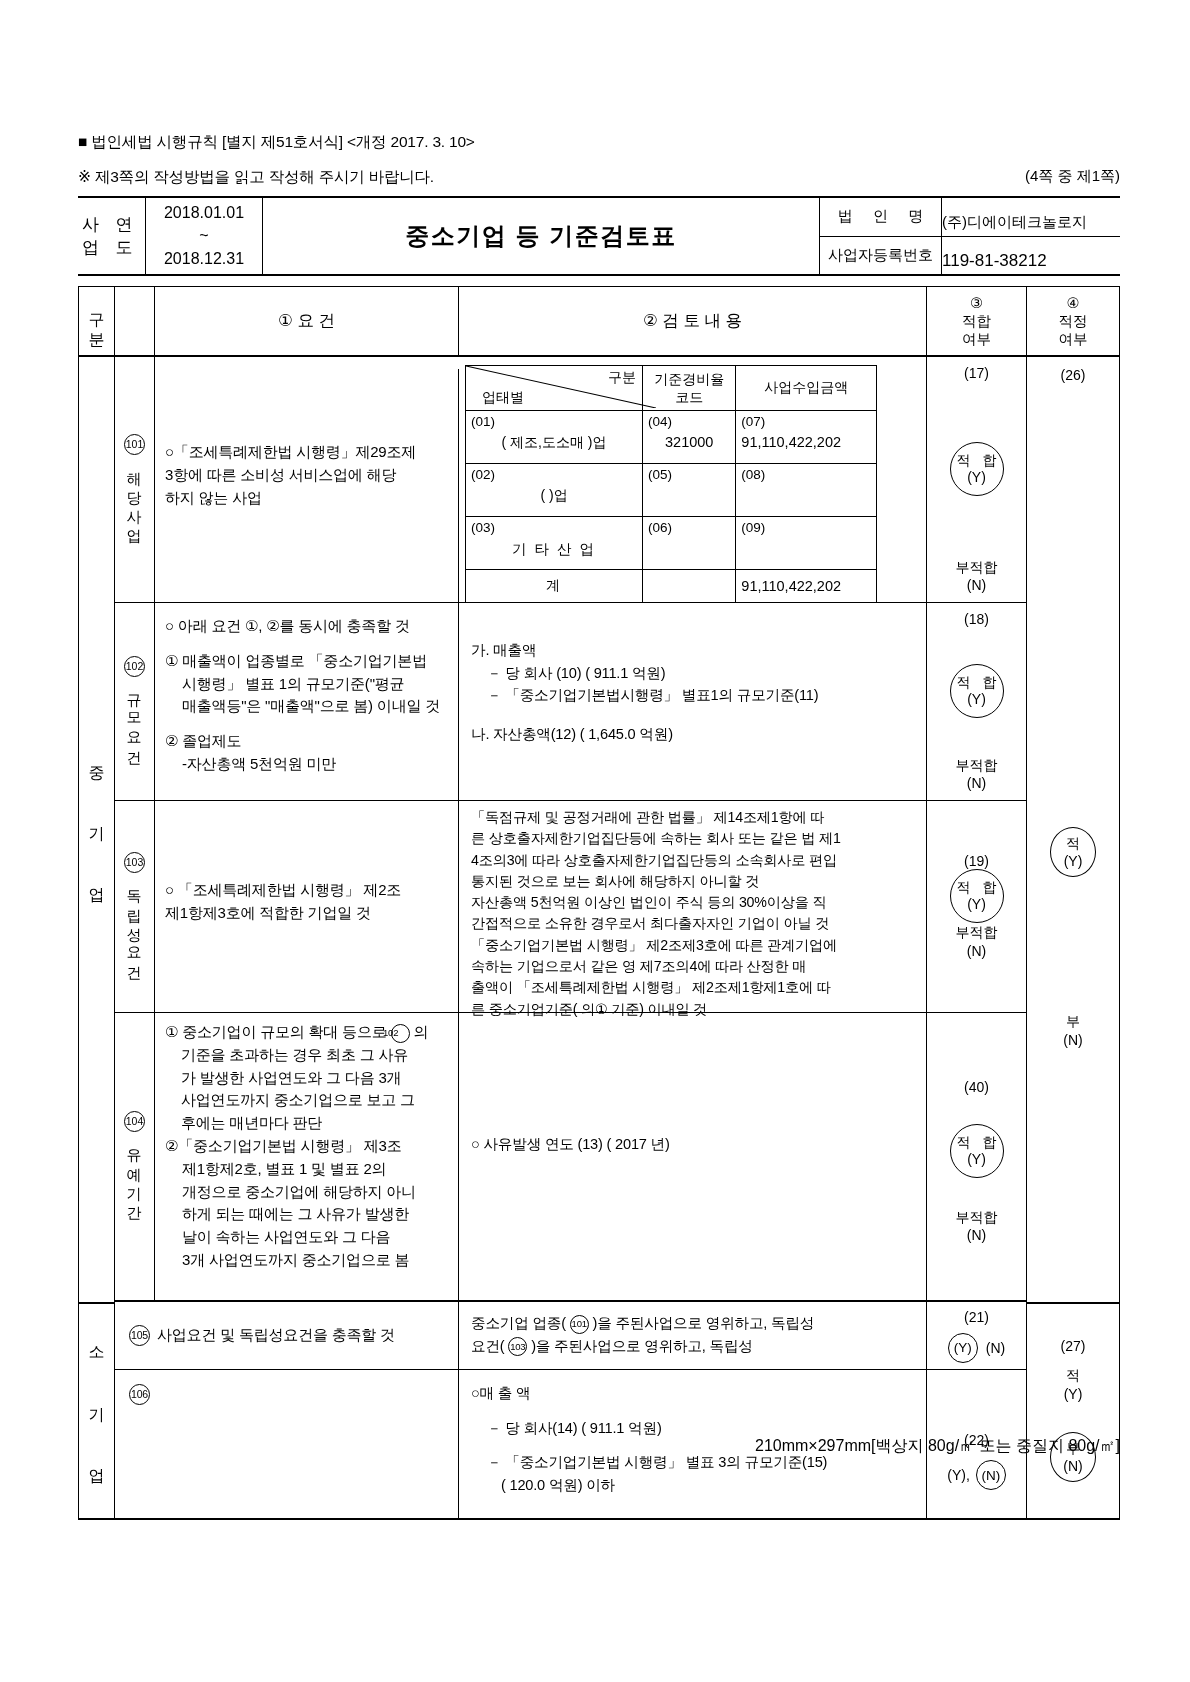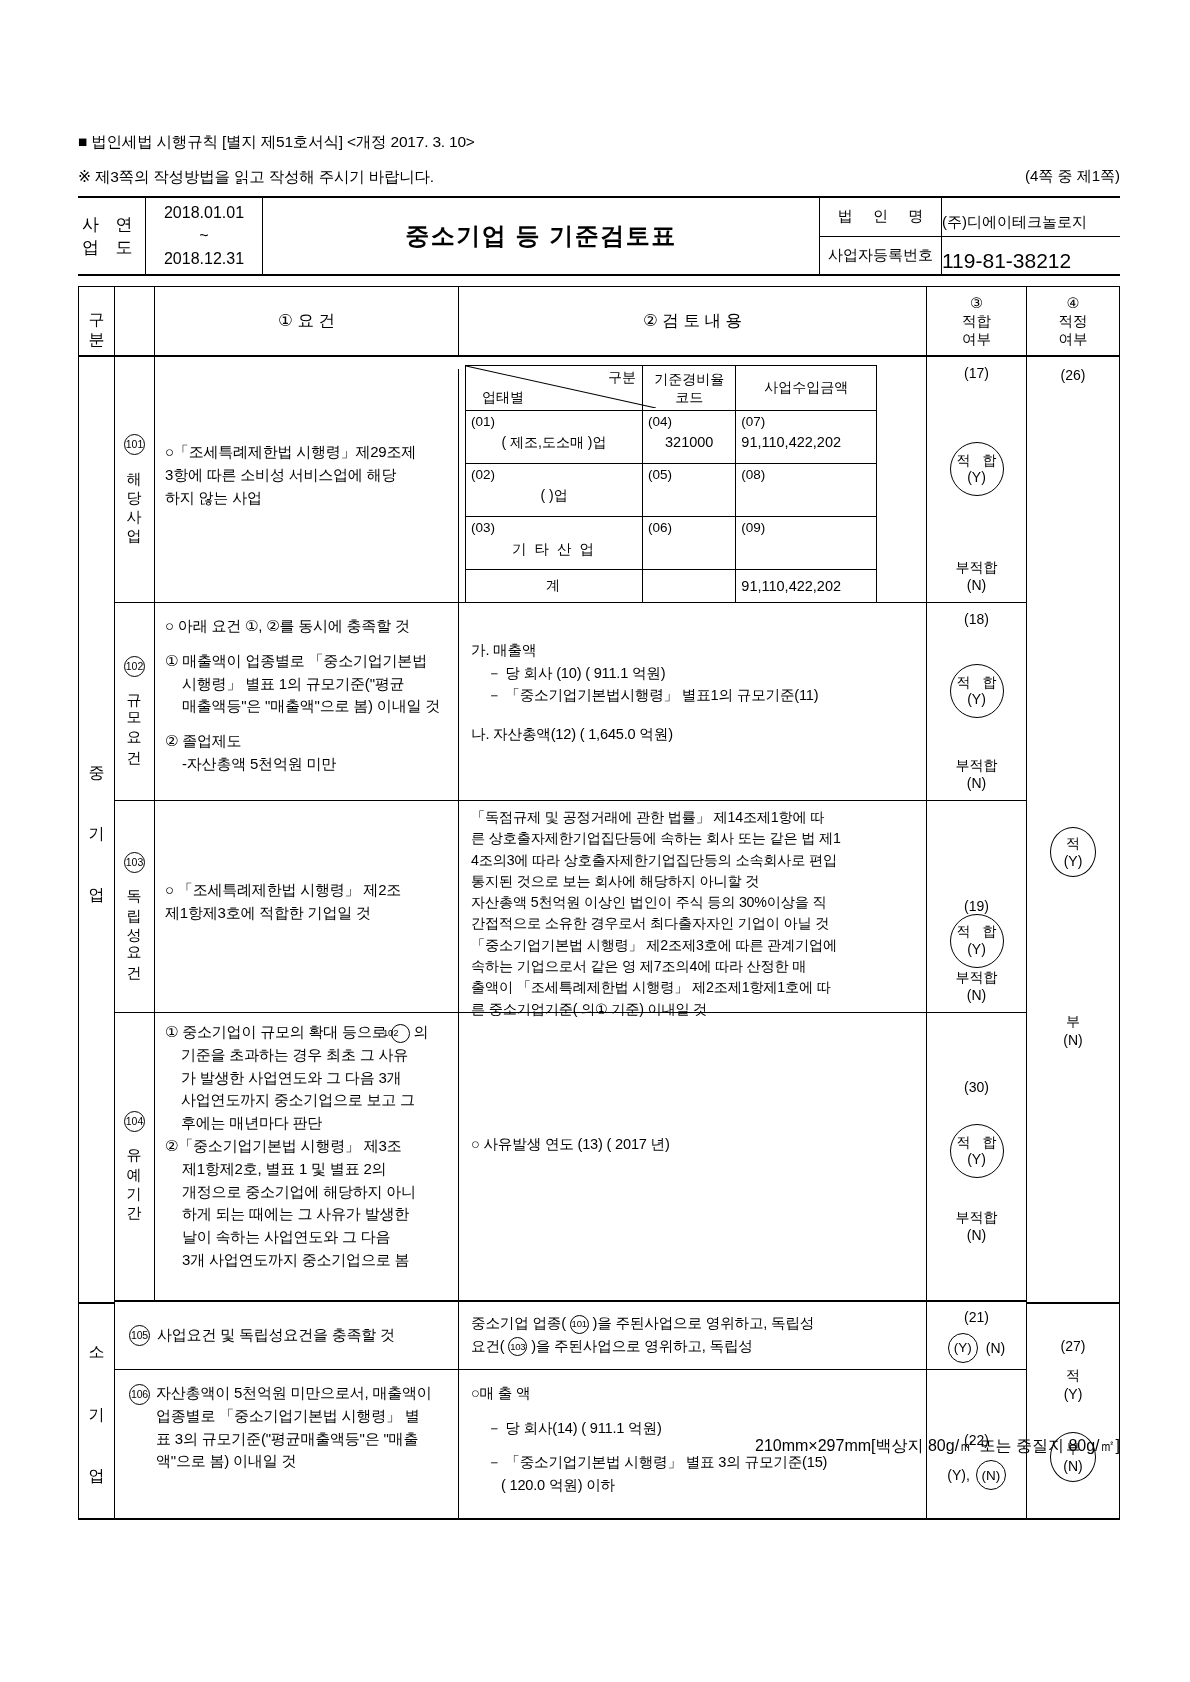--- a/index.html
+++ b/index.html
@@ -116,21 +116,21 @@
     display: flex;
     align-items: center;
     justify-content: center;
   }
   .tb-corp-key.spaced { letter-spacing: 8px; padding-left: 8px; }
   .tb-corp-val {
     flex: 1;
     font-size: 15px;
     margin-top: 11px;
   }
-  .tb-corp-val.big { font-size: 21px; }
+  .tb-corp-val.big { font-size: 17px; }
 
   
   .grid {
     position: absolute;
     left: 78px;
     top: 286px;
     width: 1042px;
     border-left: 1.2px solid #000;
     border-right: 1.2px solid #000;
     border-top: 1.2px solid #000;
@@ -513,21 +513,21 @@
 4조의3에 따라 상호출자제한기업집단등의 소속회사로 편입
 통지된 것으로 보는 회사에 해당하지 아니할 것
 자산총액 5천억원 이상인 법인이 주식 등의 30%이상을 직
 간접적으로 소유한 경우로서 최다출자자인 기업이 아닐 것
 「중소기업기본법 시행령」 제2조제3호에 따른 관계기업에
 속하는 기업으로서 같은 영 제7조의4에 따라 산정한 매
 출액이 「조세특례제한법 시행령」 제2조제1항제1호에 따
 른 중소기업기준(     의① 기준) 이내일 것</div>
             </div>
             <div class="cell brd c-fit">
-              <div class="fitbox" style="justify-content:flex-end;">
+              <div class="fitbox" style="justify-content:center;">
                 <div class="fitnum">(19)</div>
                 <div class="ovalYN">
                   <div class="t">적 합</div>
                   <div>(Y)</div>
                 </div>
                 <div class="plainYN">
                   <div>부적합</div>
                   <div>(N)</div>
                 </div>
               </div>
@@ -558,21 +558,21 @@
 하게 되는 때에는 그 사유가 발생한
 날이 속하는 사업연도와 그 다음
 3개 사업연도까지 중소기업으로 봄</div>
               </div>
             </div>
             <div class="cell brd" style="flex:1;">
               <div class="rev-body" style="padding-top:120px;">○ 사유발생 연도 (13)  (        2017        년)</div>
             </div>
             <div class="cell brd c-fit">
               <div class="fitbox" style="justify-content:space-between; padding:66px 0 56px 0;">
-                <div class="fitnum">(30)</div>
+                <div class="fitnum">(40)</div>
                 <div class="ovalYN">
                   <div class="t">적 합</div>
                   <div>(Y)</div>
                 </div>
                 <div class="plainYN">
                   <div>부적합</div>
                   <div>(N)</div>
                 </div>
               </div>
             </div>
@@ -607,24 +607,20 @@
                   <span>(N)</span>
                 </div>
               </div>
             </div>
           </div>
 
           <div class="row" style="height:148px;">
             <div class="cell brd" style="width:344px;">
               <div class="req-body" style="padding:12px 6px 0 14px; display:flex; gap:6px;">
                 <span class="circnum" style="flex:0 0 auto; margin-top:2px;">106</span>
-                <span style="white-space:pre-line;">자산총액이 5천억원 미만으로서, 매출액이
-업종별로 「중소기업기본법 시행령」 별
-표 3의 규모기준("평균매출액등"은 "매출
-액"으로 봄) 이내일 것</span>
               </div>
             </div>
             <div class="cell brd" style="flex:1;">
               <div class="rev-body" style="padding-top:12px;">
                 <div>○매 출 액</div>
                 <div class="indent1" style="margin-top:12px;">－ 당 회사(14)  (             911.1  억원)</div>
                 <div class="indent1" style="margin-top:12px;">－ 「중소기업기본법 시행령」 별표 3의 규모기준(15)</div>
                 <div class="indent2">(            120.0  억원) 이하</div>
               </div>
             </div>

